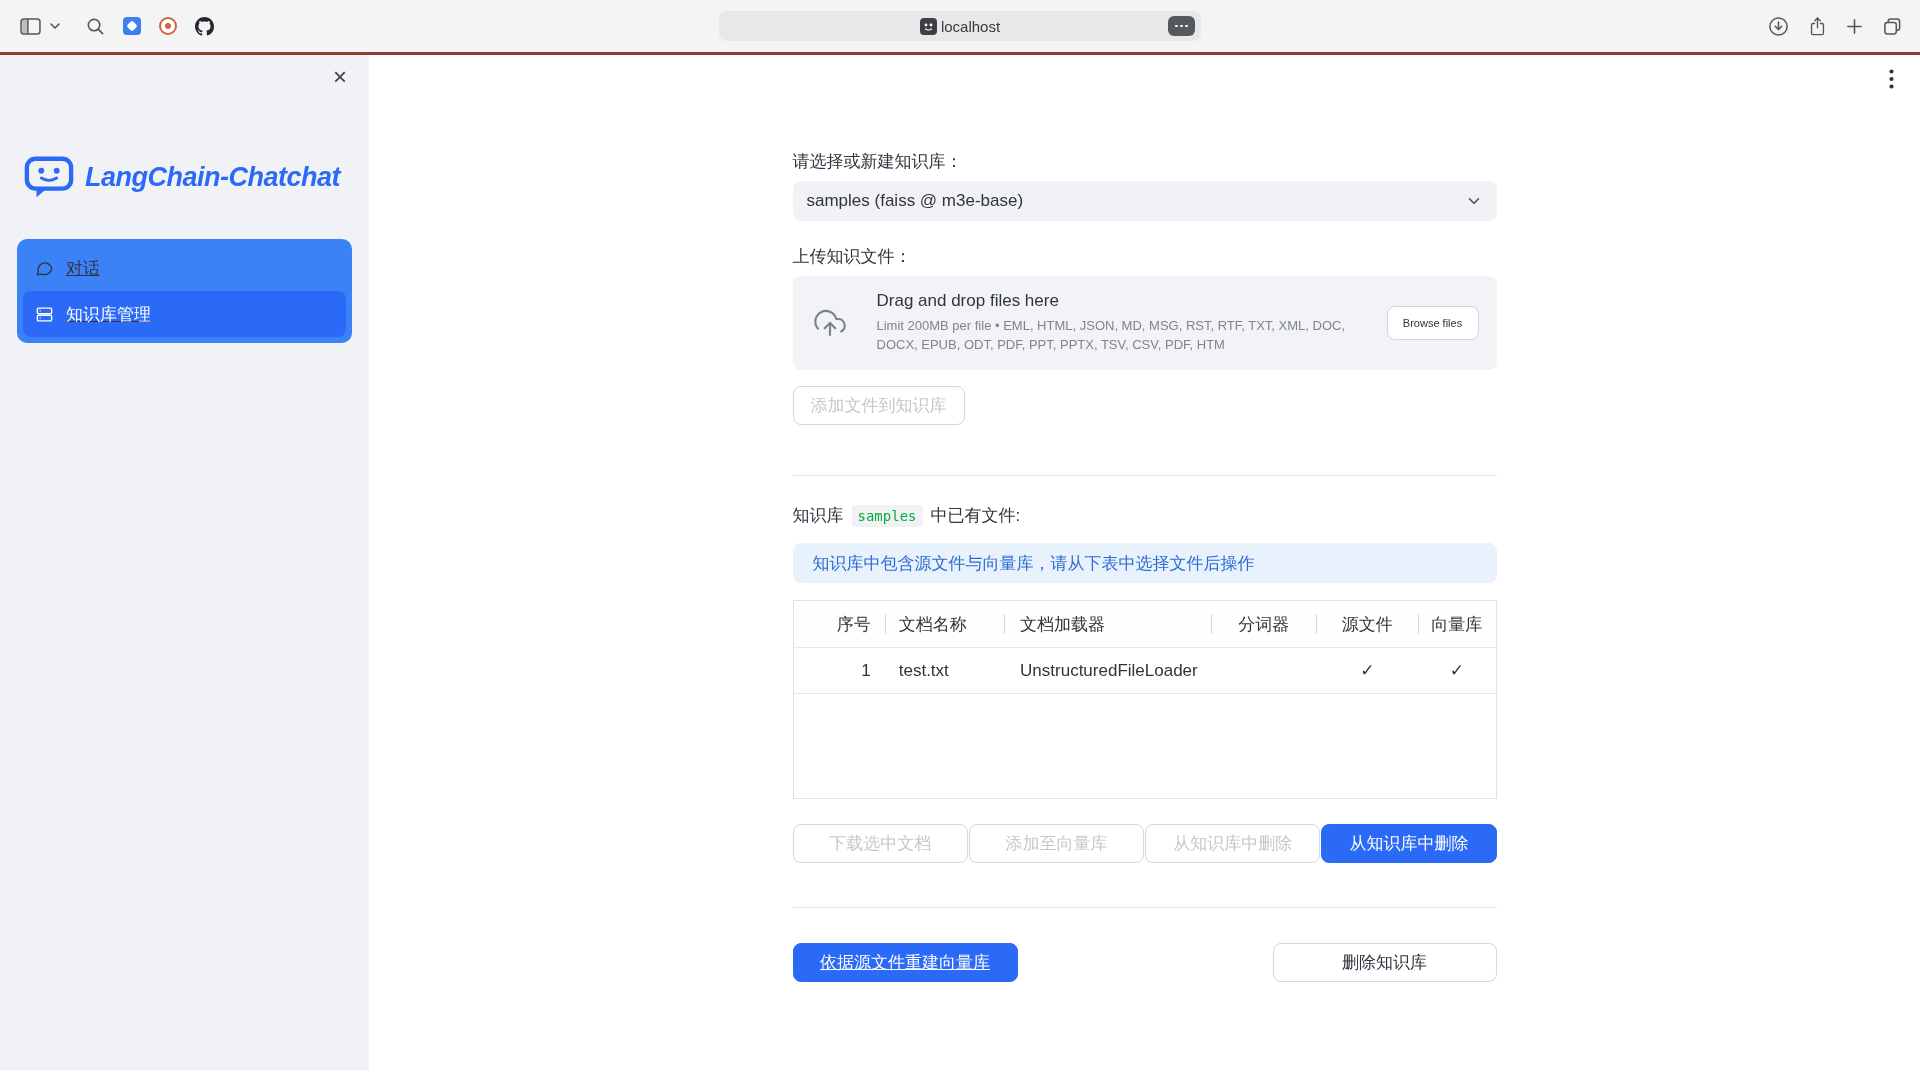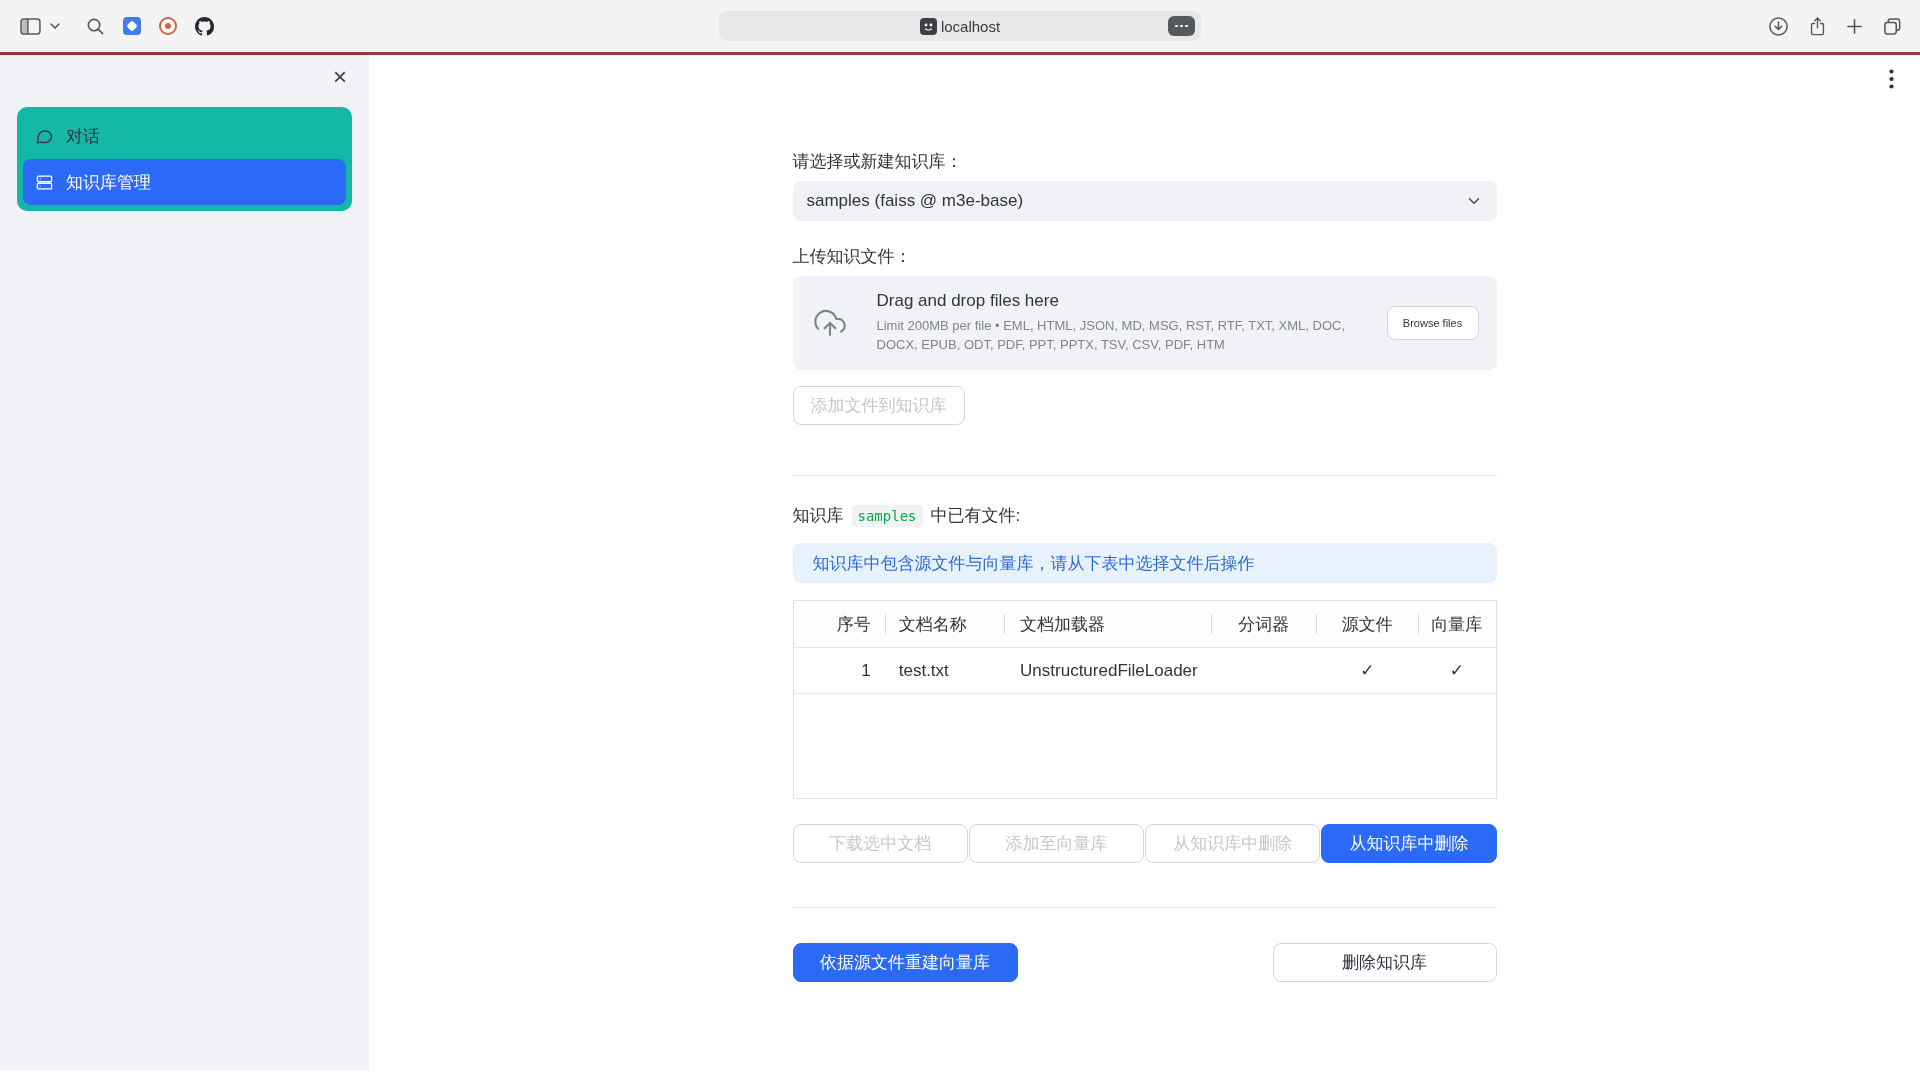--- a/index.html
+++ b/index.html
@@ -30,21 +30,21 @@
 
   .decoration { position:absolute; top:52px; left:0; width:1920px; height:3px; background:#8e3b3a; z-index:5; }
 
   
   .app { position:absolute; top:55px; left:0; right:0; bottom:0; display:flex; }
   .sidebar { width:369px; flex-shrink:0; background:#f0f2f6; position:relative; height:calc(100% - 10px); }
   .close-x { position:absolute; top:6px; right:18px; font-size:24px; color:#3f4248; cursor:pointer;
              line-height:1; padding:4px; }
   .logo { display:flex; align-items:center; gap:11px; margin:100px 0 0 24px; }
   .logo-text { font-size:27px; font-weight:bold; font-style:italic; color:#2a6af6; letter-spacing:-0.5px; }
-  .nav-card { background:#14b8a6; border-radius:10px; margin:52px 17px 0 17px; padding:6px; }
+  .nav-card { background:#3b82f6; border-radius:10px; margin:40px 17px 0 17px; padding:6px;text-decoration:underline; }
   .nav-item { height:46px; display:flex; align-items:center; gap:12px; padding:0 12px;
               border-radius:8px; font-size:17px; color:#31333f; cursor:pointer; }
   .nav-item.active { background:#2a6af6; color:#fff; }
 
   .main { flex:1; position:relative; background:#fff; }
   .menu-dots { position:absolute; top:10px; right:22px; cursor:pointer; padding:4px; }
 
   .content { width:704px; margin:0 auto; padding-top:95px; }
 
   .field-label { font-size:17px; margin-bottom:8px; }
@@ -89,21 +89,21 @@
   .c3 { width:15%;   justify-content:center; }
   .c4 { width:14.5%; justify-content:center; }
   .c5 { width:11%;   justify-content:center; }
   .tbl-head .c + .c::before { content:""; position:absolute; left:0; top:13px; bottom:13px;
                               width:1px; background:#d8d9dd; }
 
   .btn-row { margin-top:25px; display:flex; gap:1px; }
   .btn-row .btn { flex:1; }
 
   .bottom-row { margin-top:35px; display:flex; justify-content:space-between; }
-  .rebuild-btn { width:225px; }
+  .rebuild-btn { width:225px;text-decoration:underline; }
   .delete-kb-btn { width:224px; }
 </style>
 </head>
 <body>
 
 <div class="toolbar">
   <div class="tb-left">
     <span class="tb-btn">
       <svg viewBox="0 0 22 18" width="21" height="17">
           <rect x="1" y="1" width="20" height="16" rx="3" fill="none" stroke="#55565a" stroke-width="1.6"></rect>
@@ -178,20 +178,30 @@
   </div>
 </div>
 
 <div class="decoration"></div>
 
 <div class="app">
 
   <aside class="sidebar">
     <span class="close-x">×</span>
 
+    <div class="logo">
+      <svg width="50" height="44" viewBox="0 0 52 44">
+        <rect x="3" y="3" width="46" height="31" rx="9" stroke="#2a6af6" stroke-width="4.5" fill="none"></rect>
+        <path d="M13 33 L13 43 L25 33 Z" fill="#2a6af6"></path>
+        <circle cx="18" cy="15.5" r="3" fill="#2a6af6"></circle>
+        <circle cx="34" cy="15.5" r="3" fill="#2a6af6"></circle>
+        <path d="M18 23 Q26 28 34 23" stroke="#2a6af6" stroke-width="3" fill="none" stroke-linecap="round"></path>
+      </svg>
+      <span class="logo-text">LangChain-Chatchat</span>
+    </div>
 
     <nav class="nav-card">
       <div class="nav-item">
         <svg viewBox="0 0 24 24" width="19" height="19" fill="none" stroke="currentColor" stroke-width="1.7" stroke-linecap="round" stroke-linejoin="round">
             <path d="M21 11.5a8.38 8.38 0 0 1-8.5 8.3 9 9 0 0 1-3.8-.8L3 20l1.1-4.1A8.3 8.3 0 1 1 21 11.5z"></path>
           </svg>
         <span>对话</span>
       </div>
       <div class="nav-item active">
         <svg viewBox="0 0 24 24" width="19" height="19" fill="none" stroke="currentColor" stroke-width="1.7" stroke-linecap="round">

